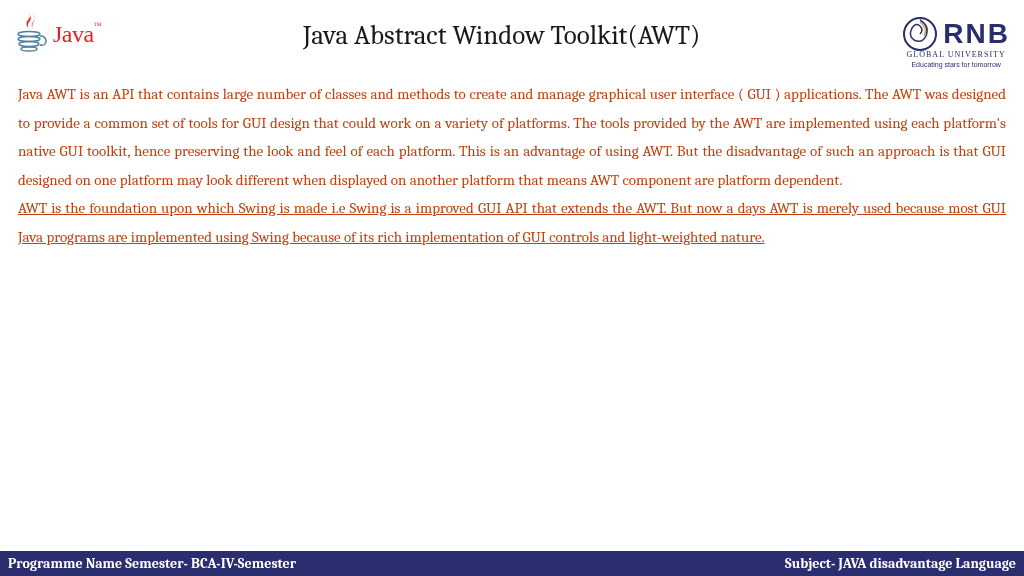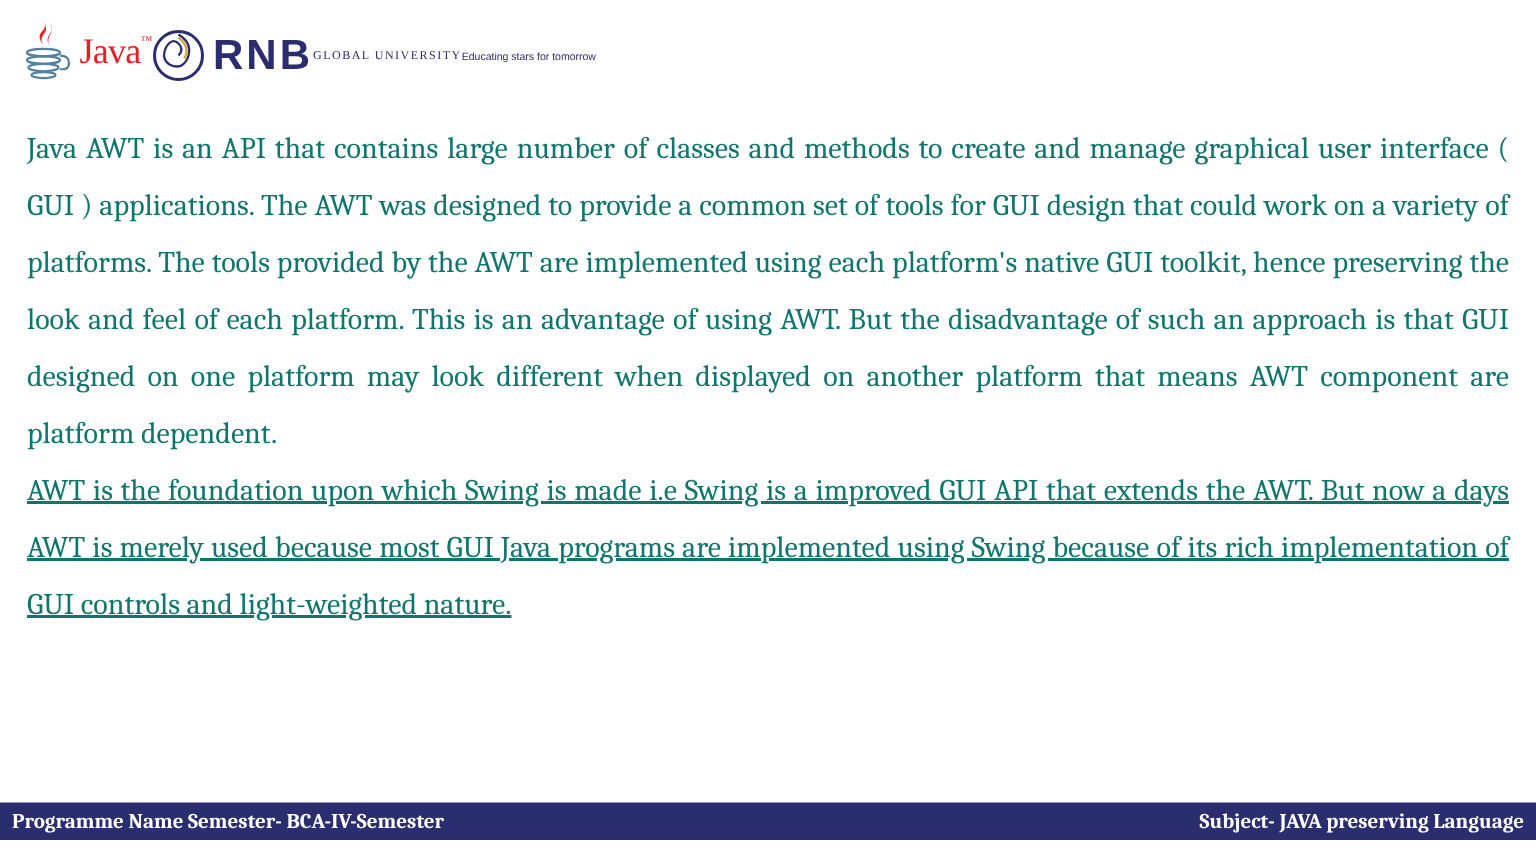--- a/index.html
+++ b/index.html
@@ -10,22 +10,22 @@
     body {
       width: 1024px;
       height: 576px;
       font-family: Cambria, Georgia, serif;
       position: relative;
       background: #fff;
       overflow: hidden;
     }
     .header {
       display: flex;
-      align-items: center;
-      padding: 0 14px 0;
+      align-items: flex-start;
+      padding: 12px 14px 0;
       height: 70px;
     }
     .java-logo {
       display: flex;
       align-items: center;
       gap: 3px;
     }
     .java-cup {
       position: relative;
       width: 36px;
@@ -62,20 +62,21 @@
     .title {
       flex: 1;
       text-align: center;
       font-size: 27px;
       color: #1a1a1a;
       font-weight: normal;
       padding-top: 8px;
     }
     .rnb-logo {
       display: flex;
+      flex-direction: column;
       align-items: center;
       padding-top: 4px;
     }
     .rnb-top {
       display: flex;
       align-items: center;
       gap: 5px;
     }
     .rnb-swirl {
       width: 36px;
@@ -96,36 +97,36 @@
       margin-top: -2px;
     }
     .rnb-tag {
       font-family: Arial, sans-serif;
       font-size: 7px;
       color: #2a2d6e;
       margin-top: 2px;
     }
     .content {
       padding: 10px 18px 0;
-      font-size: 20px;
-      color: #0f766e;
+      font-size: 15px;
+      color: #c2410c;
       line-height: 1.9;
     }
     .para1 {
       text-align: justify;
       text-justify: inter-word;
     }
     .para2 {
       text-align: justify;
       text-justify: inter-word;
       text-decoration: underline;
     }
     .footer {
       position: absolute;
-      bottom: 16px;
+      bottom: 0;
       left: 0;
       right: 0;
       background: #2a2d6e;
       color: #fff;
       font-family: Cambria, Georgia, serif;
       font-weight: bold;
       font-size: 14px;
       padding: 4px 8px;
       display: flex;
       justify-content: space-between;
@@ -143,20 +144,21 @@
       <svg class="cup" viewBox="0 0 32 24" fill="none" stroke="currentColor" stroke-width="1.5">
         <ellipse cx="13" cy="4" rx="11" ry="2.5"></ellipse>
         <ellipse cx="13" cy="9" rx="11" ry="2.5"></ellipse>
         <ellipse cx="13" cy="14" rx="10" ry="2.5"></ellipse>
         <ellipse cx="13" cy="19" rx="8" ry="2"></ellipse>
         <path d="M24 6 Q30 6 30 11 Q30 16 24 15"></path>
       </svg>
     </div>
     <span class="java-text"><span>Java</span><span class="java-tm">™</span></span>
   </div>
+  <h1 class="title">Java Abstract Window Toolkit(AWT)</h1>
   <div class="rnb-logo">
     <div class="rnb-top">
       <svg class="rnb-swirl" viewBox="0 0 36 36">
         <circle cx="18" cy="18" r="16" fill="none" stroke="#2a2d6e" stroke-width="2"></circle>
         <path d="M18 4 Q28 10 24 20 Q20 28 12 24 Q6 20 10 12 Q14 6 18 10 Q22 14 18 18" fill="none" stroke="#2a2d6e" stroke-width="1.5"></path>
         <path d="M18 6 Q26 12 22 20" fill="none" stroke="#d4a83a" stroke-width="1.5"></path>
       </svg>
       <span class="rnb-text">RNB</span>
     </div>
     <span class="rnb-sub">GLOBAL UNIVERSITY</span>
@@ -164,14 +166,14 @@
   </div>
 </div>
 
 <div class="content">
   <p class="para1">Java AWT is an API that contains large number of classes and methods to create and manage graphical user interface ( GUI ) applications. The AWT was designed to provide a common set of tools for GUI design that could work on a variety of platforms. The tools provided by the AWT are implemented using each platform's native GUI toolkit, hence preserving the look and feel of each platform. This is an advantage of using AWT. But the disadvantage of such an approach is that GUI designed on one platform may look different when displayed on another platform that means AWT component are platform dependent.</p>
   <p class="para2">AWT is the foundation upon which Swing is made i.e Swing is a improved GUI API that extends the AWT. But now a days AWT is merely used because most GUI Java programs are implemented using Swing because of its rich implementation of GUI controls and light-weighted nature.</p>
 </div>
 
 <div class="footer">
   <span>Programme Name Semester- BCA-IV-Semester</span>
-  <span>Subject-  JAVA preserving Language</span>
+  <span>Subject-  JAVA disadvantage Language</span>
 </div>
 
 </body></html>

